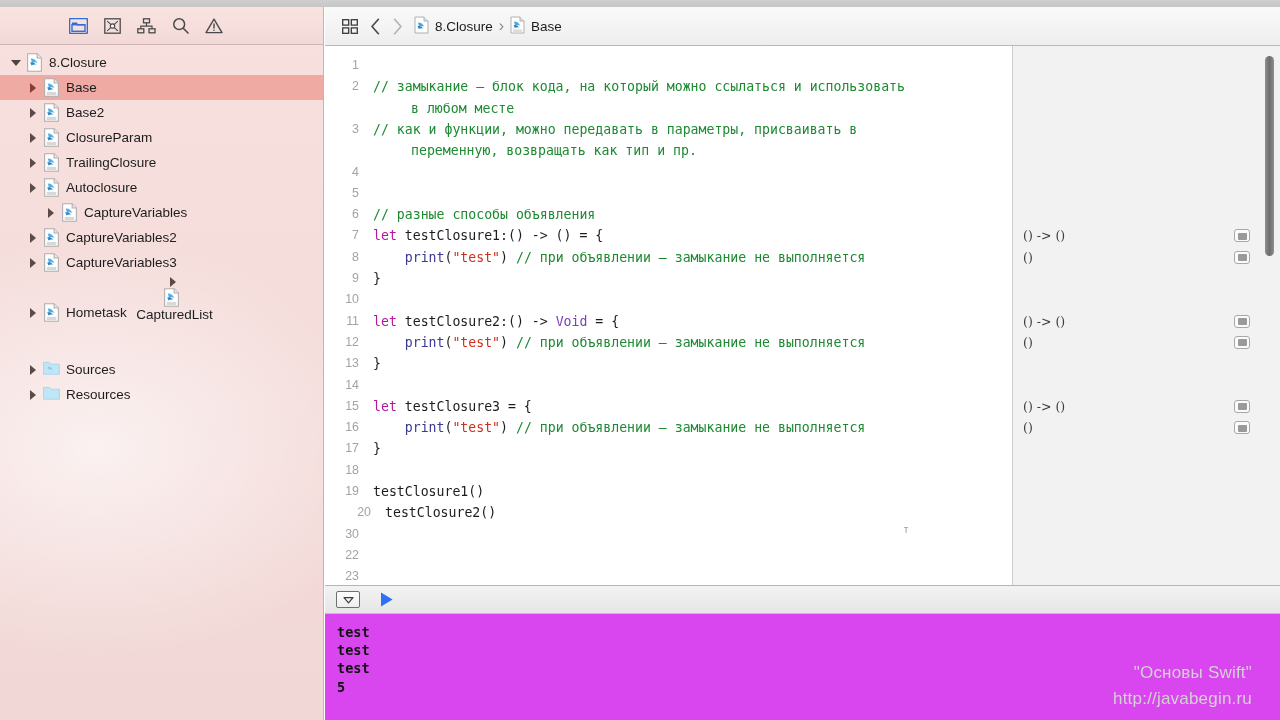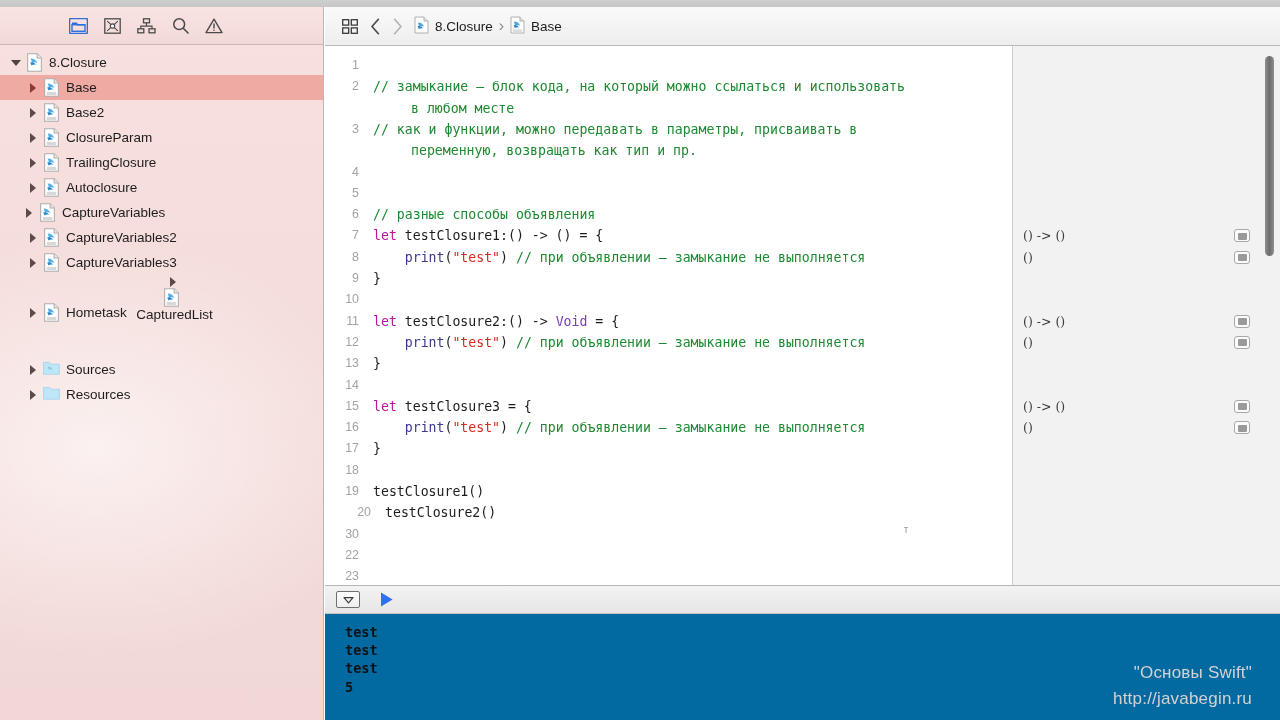--- a/index.html
+++ b/index.html
@@ -124,24 +124,24 @@
   }
   .cb-drop {
     width:24px; height:17px; border:1px solid #6f6f6f; border-radius:2px;
     background:linear-gradient(#fdfdfd,#eeeeee);
     display:flex; align-items:center; justify-content:center;
   }
   .cb-play { width:20px; height:20px; display:flex; align-items:center; justify-content:center; }
 
   .console {
     position:absolute; left:325px; top:614px; width:955px; height:106px;
-    background:#0369a1;
+    background:#d946ef;
     font-family:"DejaVu Sans Mono","Liberation Mono",monospace;
     font-size:13.5px; font-weight:bold; color:#111;
-    padding:9px 0 0 20px; line-height:18.2px;
+    padding:9px 0 0 12px; line-height:18.2px;
   }
   .console div { white-space:pre; }
 
   .watermark {
     position:absolute; right:28px; bottom:8px; text-align:right;
     font-family:"Liberation Sans",sans-serif; font-size:17px;
     color:#d2d2d2; line-height:26px; letter-spacing:0.2px;
   }
   .cursor-mark {
     position:absolute; left:578px; top:478px;
@@ -282,21 +282,21 @@
             <svg width="17" height="19" viewBox="0 0 15 18">
               <path d="M1 0.7h9l4 4v12.6H1z" fill="#fefefe" stroke="#adadad" stroke-width="1"></path>
               <path d="M10 0.7v4h4" fill="#e8e8e8" stroke="#adadad" stroke-width="1"></path>
               <path d="M4 5.2c3.1 0 5.1 1.7 6.3 4.2-2-1-3.7-0.6-5.1 0.4" fill="#54b0e4"></path>
               <path d="M3.5 8.9c2.4-0.4 4.4 0.4 5.7 2.3-1.8-0.6-3.3-0.2-4.5 0.6" fill="#2f86c6"></path>
               <rect x="3" y="13.2" width="9" height="3.2" fill="#d8d8d8"></rect>
             </svg>
           </span>
           <span>Autoclosure</span>
         </div>
-        <div class="row" style="padding-left: 22px;">
+        <div class="row" style="padding-left: 44px;">
           <span class="tw">
             <span class="tri-right"></span>
           </span>
           <span class="ic">
             <svg width="17" height="19" viewBox="0 0 15 18">
               <path d="M1 0.7h9l4 4v12.6H1z" fill="#fefefe" stroke="#adadad" stroke-width="1"></path>
               <path d="M10 0.7v4h4" fill="#e8e8e8" stroke="#adadad" stroke-width="1"></path>
               <path d="M4 5.2c3.1 0 5.1 1.7 6.3 4.2-2-1-3.7-0.6-5.1 0.4" fill="#54b0e4"></path>
               <path d="M3.5 8.9c2.4-0.4 4.4 0.4 5.7 2.3-1.8-0.6-3.3-0.2-4.5 0.6" fill="#2f86c6"></path>
               <rect x="3" y="13.2" width="9" height="3.2" fill="#d8d8d8"></rect>

